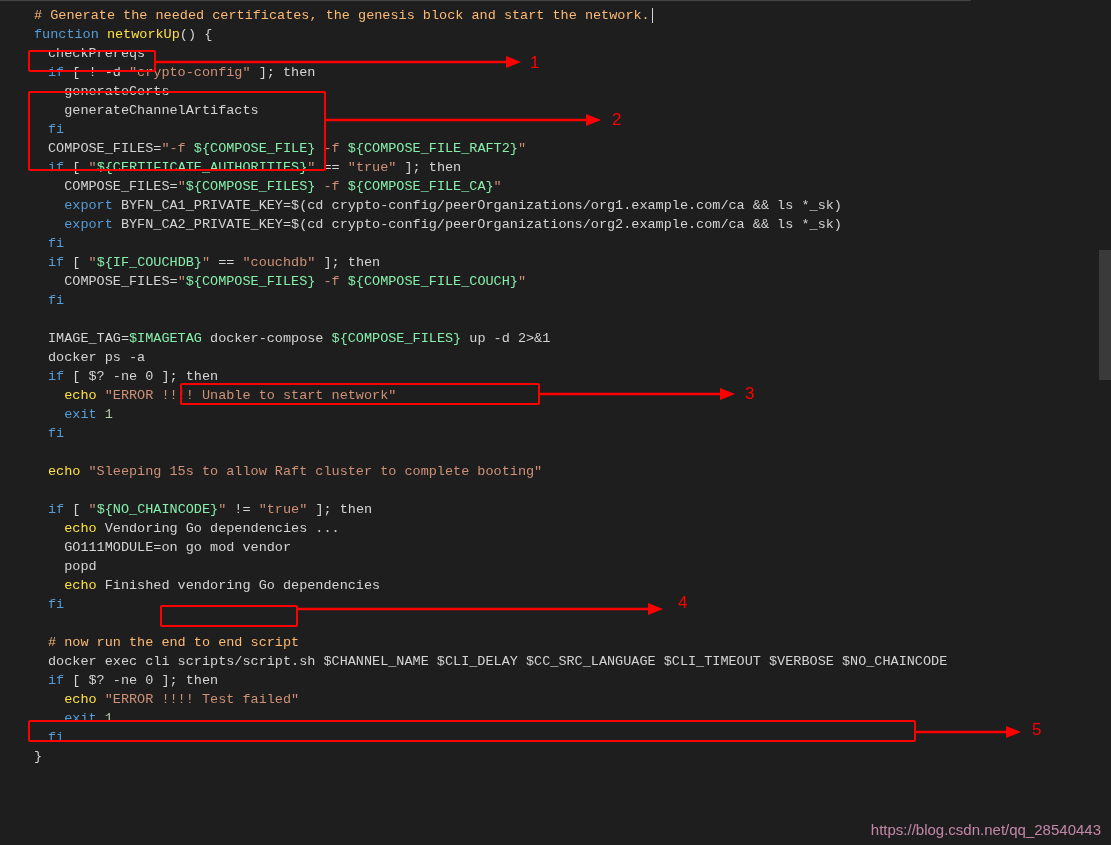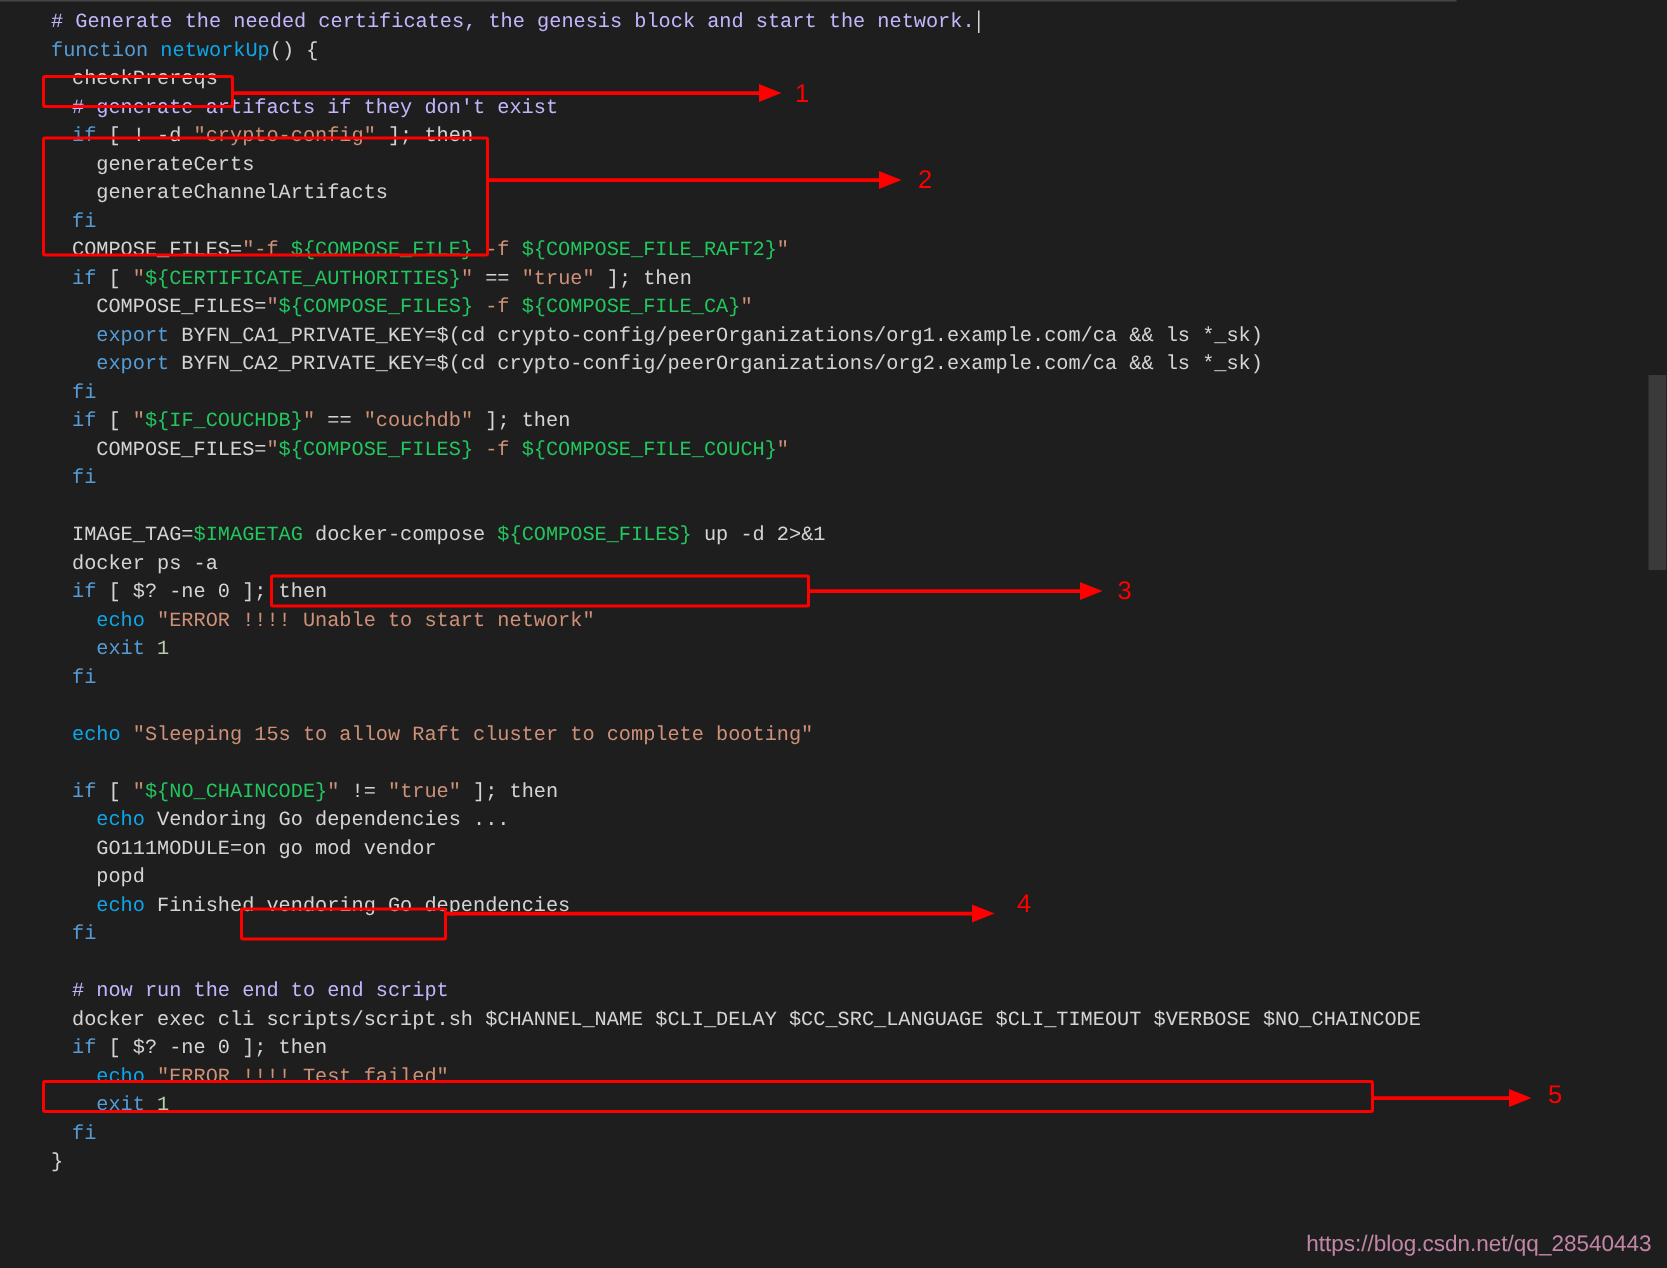--- a/index.html
+++ b/index.html
@@ -11,25 +11,25 @@
     width: 1111px;
     height: 845px;
     overflow: hidden;
     position: relative;
     line-height: 19px;
     padding: 6px 0 0 20px;
   }
   .line { white-space: pre; position: relative; }
   .indent1 { padding-left: 14px; }
   .indent2 { padding-left: 28px; }
-  .comment { color: #c4b5fd; }
+  .comment { color: #fdba74; }
   .keyword { color: #569cd6; }
-  .func { color: #0ea5e9; }
+  .func { color: #fde047; }
   .string { color: #ce9178; }
-  .var { color: #22c55e; }
+  .var { color: #86efac; }
   .number { color: #b5cea8; }
   .box {
     border: 2.5px solid #ff0000;
     position: absolute;
     pointer-events: none;
     border-radius: 2px;
   }
   .arrow {
     position: absolute;
     pointer-events: none;
@@ -83,21 +83,20 @@
 </style>
 </head>
 <body>
 
 <div class="hr-top"></div>
 
 <div>
 <div class="line indent1"><span class="comment"># Generate the needed certificates, the genesis block and start the network.</span><span class="cursor"></span></div>
 <div class="line indent1"><span class="keyword">function</span><span class="func"> networkUp</span><span>() {</span></div>
 <div class="line indent2"><span>checkPrereqs</span></div>
-<div class="line indent2"><span class="comment"># generate artifacts if they don't exist</span></div>
 <div class="line indent2"><span class="keyword">if</span><span> [ ! -d </span><span class="string">"crypto-config"</span><span> ]; then</span></div>
 <div class="line indent2"><span>  </span><span>generateCerts</span></div>
 <div class="line indent2"><span>  </span><span>generateChannelArtifacts</span></div>
 <div class="line indent2"><span class="keyword">fi</span></div>
 <div class="line indent2"><span>COMPOSE_FILES=</span><span class="string">"-f </span><span class="var">${COMPOSE_FILE}</span><span class="string"> -f </span><span class="var">${COMPOSE_FILE_RAFT2}</span><span class="string">"</span></div>
 <div class="line indent2"><span class="keyword">if</span><span> [ </span><span class="string">"</span><span class="var">${CERTIFICATE_AUTHORITIES}</span><span class="string">"</span><span> == </span><span class="string">"true"</span><span> ]; then</span></div>
 <div class="line indent2"><span>  </span><span>COMPOSE_FILES=</span><span class="string">"</span><span class="var">${COMPOSE_FILES}</span><span class="string"> -f </span><span class="var">${COMPOSE_FILE_CA}</span><span class="string">"</span></div>
 <div class="line indent2"><span>  </span><span class="keyword">export</span><span> BYFN_CA1_PRIVATE_KEY=$(cd crypto-config/peerOrganizations/org1.example.com/ca &amp;&amp; ls *_sk)</span></div>
 <div class="line indent2"><span>  </span><span class="keyword">export</span><span> BYFN_CA2_PRIVATE_KEY=$(cd crypto-config/peerOrganizations/org2.example.com/ca &amp;&amp; ls *_sk)</span></div>
 <div class="line indent2"><span class="keyword">fi</span></div>

